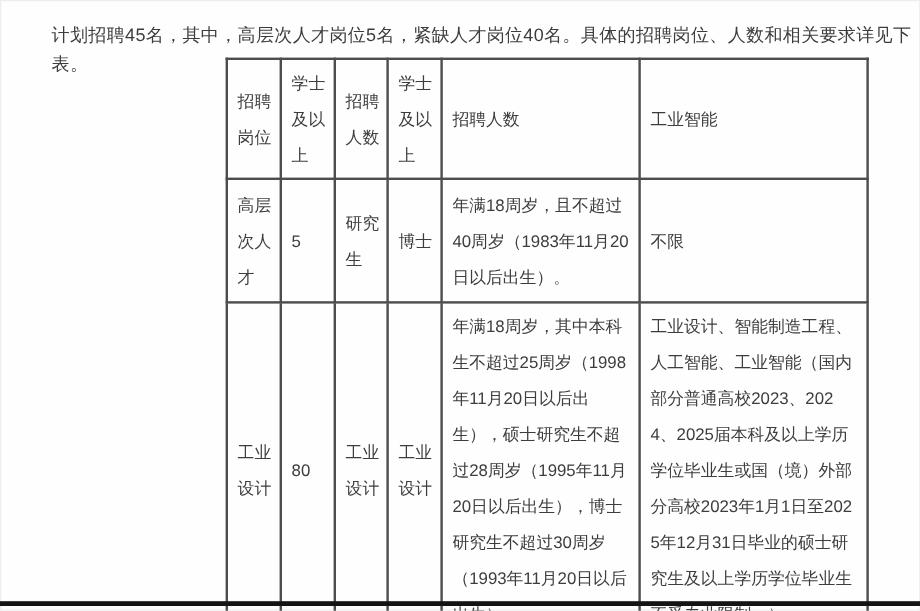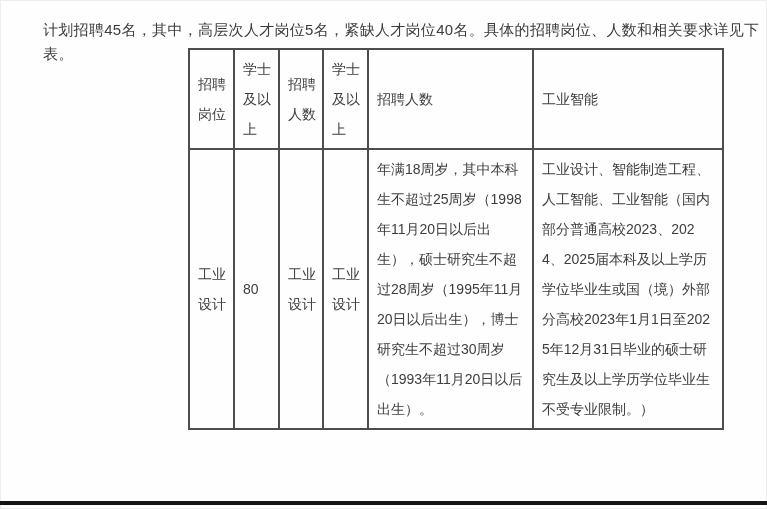--- a/index.html
+++ b/index.html
@@ -81,20 +81,28 @@
       <tr class="header-row">
         <th>招聘岗位</th>
         <th>学士及以上</th>
         <th>招聘人数</th>
         <th>学士及以上</th>
         <th>招聘人数</th>
         <th>工业智能</th>
       </tr>
     </thead>
     <tbody>
+      <tr class="row-1">
+        <td>高层次人才</td>
+        <td>5</td>
+        <td>研究生</td>
+        <td>博士</td>
+        <td>年满18周岁，且不超过40周岁（1983年11月20日以后出生）。</td>
+        <td>不限</td>
+      </tr>
       <tr class="row-2">
         <td>工业设计</td>
         <td>80</td>
         <td>工业设计</td>
         <td>工业设计</td>
         <td>年满18周岁，其中本科生不超过25周岁（1998年11月20日以后出生），硕士研究生不超过28周岁（1995年11月20日以后出生），博士研究生不超过30周岁（1993年11月20日以后出生）。</td>
         <td>工业设计、智能制造工程、人工智能、工业智能（国内部分普通高校2023、2024、2025届本科及以上学历学位毕业生或国（境）外部分高校2023年1月1日至2025年12月31日毕业的硕士研究生及以上学历学位毕业生不受专业限制。）</td>
       </tr>
     </tbody>
   </table>

